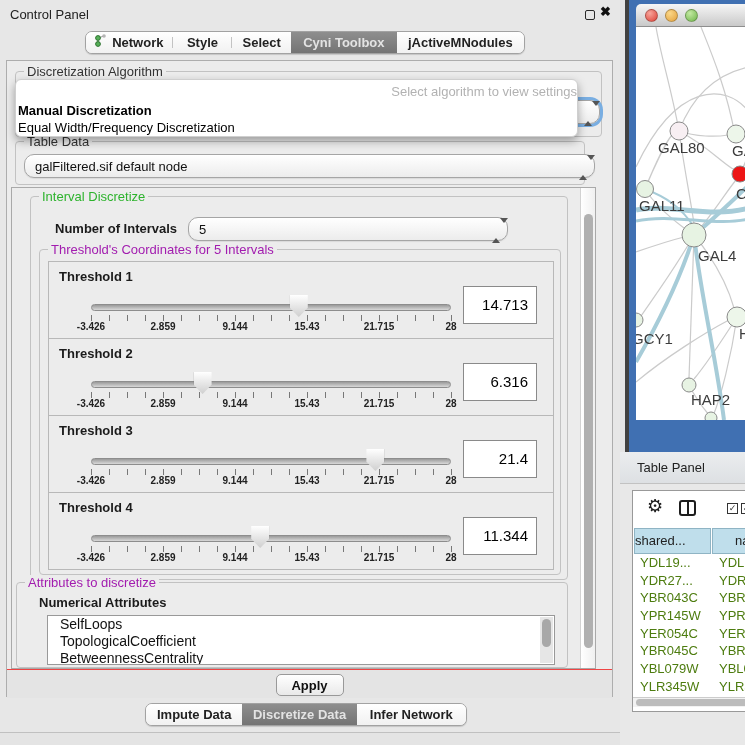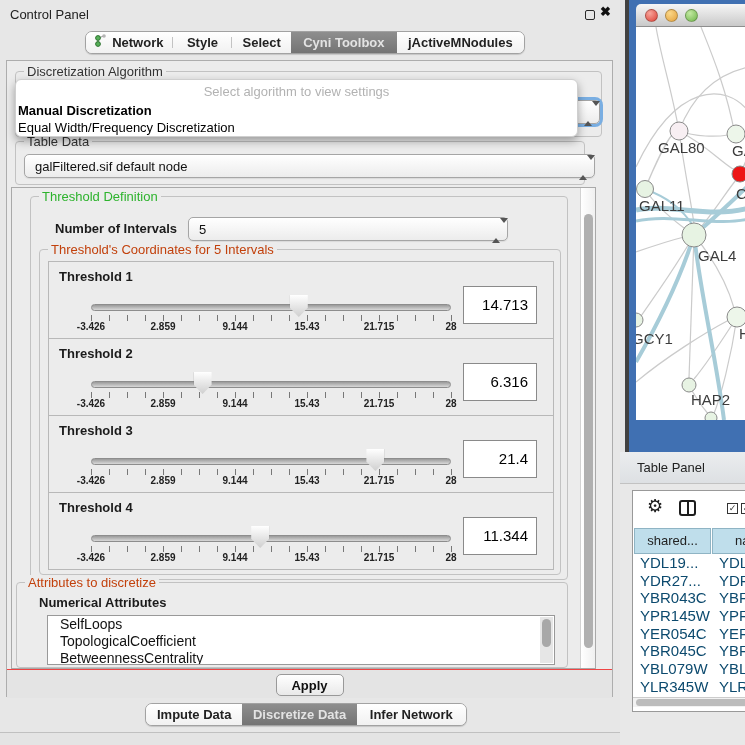--- a/index.html
+++ b/index.html
@@ -33,41 +33,41 @@
 
   
   .main-panel{position:absolute;left:6px;top:60px;width:607px;height:637px;
               background:#ececec;border:1px solid #adadad;}
 
   .group{position:absolute;border:1px solid #c2c2c2;border-radius:4px;}
   .group-title{position:absolute;top:-8px;left:8px;background:#ececec;
                padding:0 3px;font-size:13px;white-space:nowrap;}
   .gt-dark{color:#333;}
   .gt-green{color:#2db32d;}
-  .gt-blue{color:#c2410c;}
+  .gt-blue{color:#a21caf;}
 
   .combo{position:absolute;background:linear-gradient(#ffffff,#ececec);
-         border:1px solid #a5a5a5;border-radius:5px;height:24px;
+         border:1px solid #a5a5a5;border-radius:10px;height:24px;
          box-shadow:inset 0 1px 0 #fff, 0 1px 1px rgba(0,0,0,.08);}
   .combo-value{position:absolute;left:10px;top:4px;font-size:13px;color:#111;white-space:nowrap;}
   .spinner{position:absolute;right:7px;top:5px;width:8px;}
   .spin-up{width:0;height:0;border-left:4px solid transparent;border-right:4px solid transparent;
            border-bottom:5px solid #555;}
   .spin-down{width:0;height:0;border-left:4px solid transparent;border-right:4px solid transparent;
              border-top:5px solid #555;margin-top:3px;}
   .focused{box-shadow:0 0 0 3px #79aee2;}
 
   .algo-group{left:8px;top:10px;width:587px;height:66px;}
   .algo-combo{left:8px;top:28px;width:576px;}
 
   
   .popup{position:absolute;left:8px;top:18px;width:563px;height:58px;z-index:6;
          background:#ffffff;border:1px solid #cfcfcf;border-radius:6px;
          box-shadow:0 4px 10px rgba(0,0,0,.35);}
-  .popup-prompt{margin-top:4px;text-align:center;color:#b2b2b2;font-size:13px;height:18px;}
+  .popup-prompt{margin-top:4px;text-align:right;color:#b2b2b2;font-size:13px;height:18px;}
   .popup-item{padding-left:2px;font-size:13px;line-height:17px;color:#000;white-space:nowrap;}
   .popup-item.bold{font-weight:bold;}
 
   .tabledata-group{left:8px;top:80px;width:570px;height:44px;}
   .tabledata-combo{left:8px;top:12px;width:571px;}
 
   
   .viewport{position:absolute;left:4px;top:126px;width:585px;height:482px;
             border:1px solid #a9a9a9;background:#ececec;overflow:hidden;}
 
@@ -134,25 +134,25 @@
                 background:#ffffff;border:1px solid #999;}
   .gear-icon{position:absolute;left:14px;top:6px;font-size:18px;color:#1d1d1d;line-height:18px;}
   .col-icon{position:absolute;left:46px;top:9px;width:17px;height:16px;border:2px solid #1d1d1d;border-radius:3px;}
   .col-icon::after{content:'';position:absolute;left:6px;top:0;bottom:0;width:2px;background:#1d1d1d;}
   .chk-icon{position:absolute;top:12px;width:11px;height:11px;border:1.5px solid #333;
             font-size:9px;line-height:9px;text-align:center;color:#333;background:#fff;}
   .chk1{left:94px;}.chk2{left:108px;}
   .tp-headrow{position:absolute;left:0;top:37px;width:200px;height:26px;}
   .tp-hcell{position:absolute;top:0;height:26px;background:#bfdeeb;border:1px solid #8fb4c4;
             font-size:13px;color:#222;line-height:24px;}
-  .tp-hcell.c1{left:1px;width:77px;text-align:center;}
+  .tp-hcell.c1{left:1px;width:77px;text-align:left;}
   .tp-hcell.c2{left:79px;width:80px;padding-left:22px;}
   .tp-rows{position:absolute;left:0;top:63px;width:200px;height:143px;overflow:hidden;}
   .tp-row{display:flex;height:17.7px;}
-  .tp-cell{font-size:15px;color:#0c4a6e;line-height:17.7px;white-space:nowrap;}
+  .tp-cell{font-size:13px;color:#4d7c0f;line-height:17.7px;white-space:nowrap;}
   .tp-cell.c0{width:78px;padding-left:7px;}
   .tp-cell.c1{padding-left:8px;}
   .tp-hscroll{position:absolute;left:0;top:206px;width:100%;height:10px;background:#f2f2f2;border-top:1px solid #ccc;}
   .tp-hthumb{position:absolute;left:3px;top:1px;right:3px;height:7px;border-radius:4px;background:#bcbcbc;}
 
   svg text{font-family:"Liberation Sans",sans-serif;}
 </style>
 </head>
 <body>
 
@@ -213,21 +213,21 @@
           <span class="combo-value">galFiltered.sif default node</span>
           <span class="spinner">
             <span class="spin-up"></span><span class="spin-down"></span>
           </span>
         </div>
       </div>
 
       <div class="viewport">
 
         <div class="group interval-group">
-          <span class="group-title gt-green">Threshold Definition</span>
+          <span class="group-title gt-green">Interval Discretize</span>
           <span class="num-label">Number of Intervals</span>
           <div class="combo num-combo">
             <span class="combo-value">5</span>
             <span class="spinner">
               <span class="spin-up"></span><span class="spin-down"></span>
             </span>
           </div>
 
           <div class="group thresholds-group">
             <span class="group-title gt-blue">Threshold's Coordinates for 5 Intervals</span>

